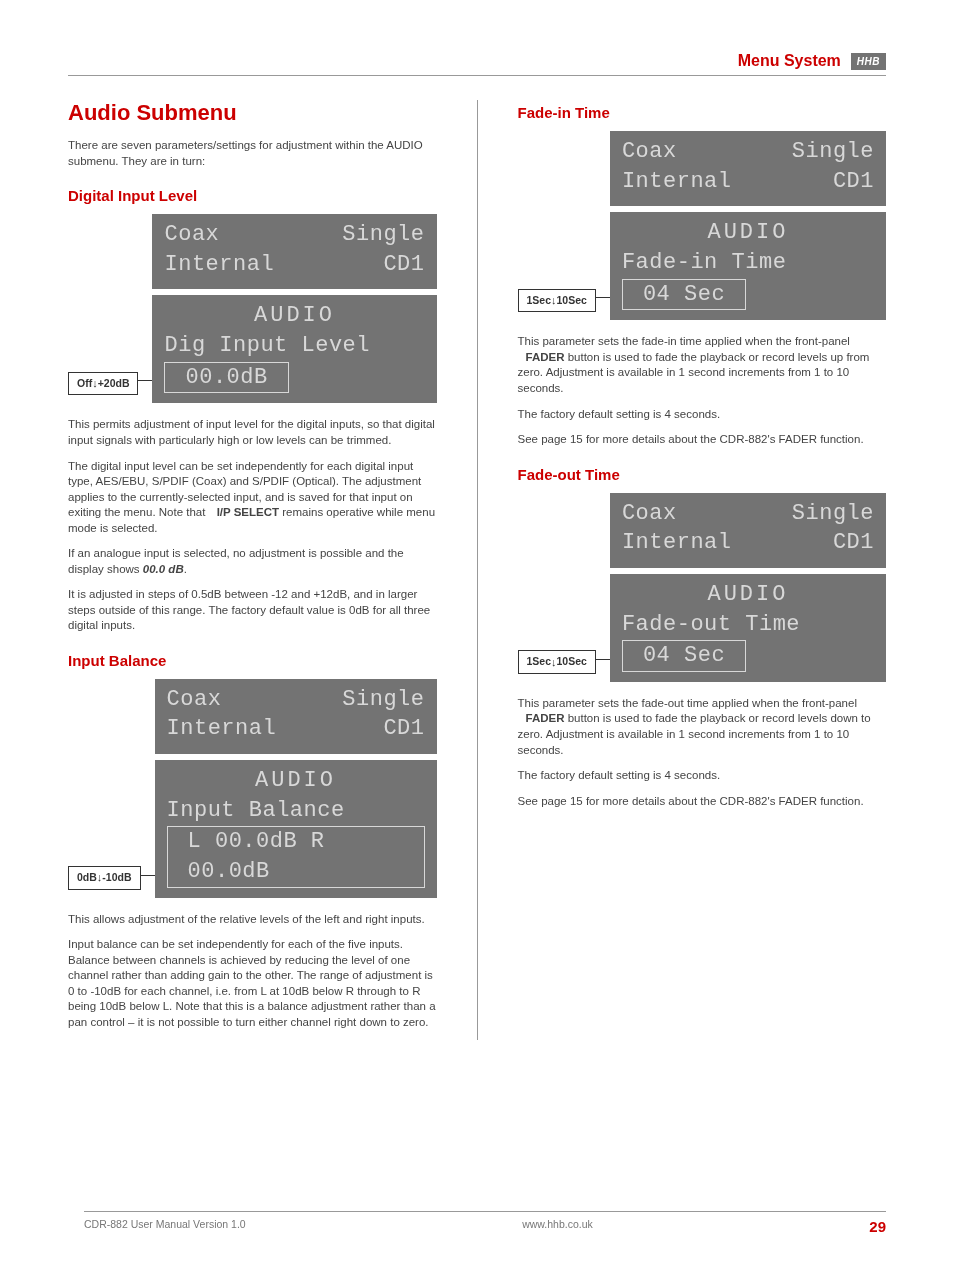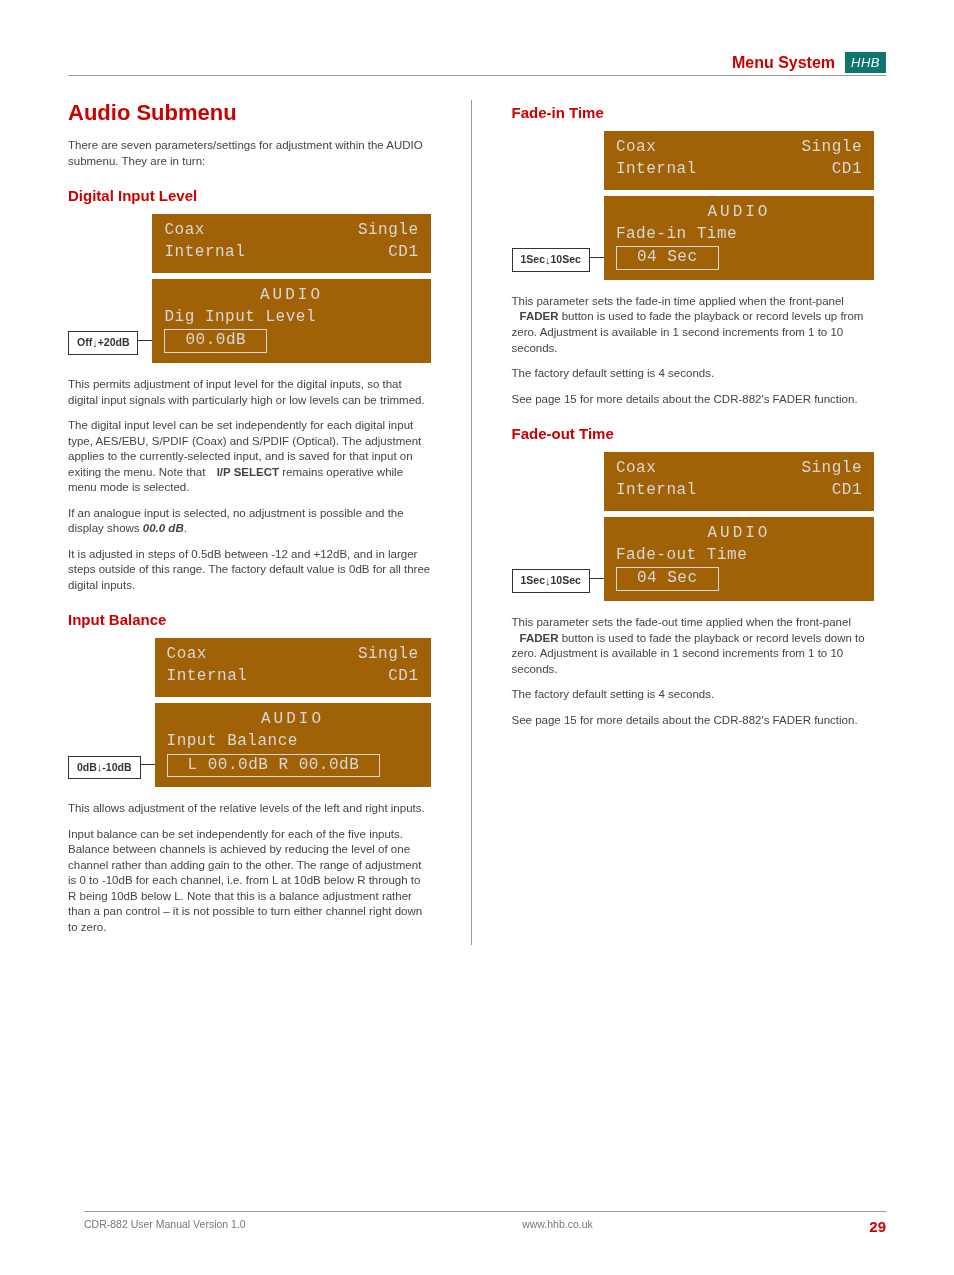--- a/index.html
+++ b/index.html
@@ -22,40 +22,40 @@
     justify-content: flex-end;
     align-items: center;
     gap: 10px;
   }
   .header-title {
     color: #c00;
     font-weight: bold;
     font-size: 16px;
   }
   .header-badge {
-    background: #0f766e;
+    background: #737373;
     color: #fff;
-    font-size: 13px;
-    font-weight: normal;
+    font-size: 10px;
+    font-weight: bold;
     padding: 3px 6px;
     font-style: italic;
     letter-spacing: 0.5px;
   }
   .header-underline {
     position: absolute;
     top: 75px;
     left: 68px;
     right: 68px;
     border-top: 1px solid #999;
   }
   .columns {
     position: absolute;
     top: 100px;
     left: 68px;
-    right: 80px;
+    right: 68px;
     display: flex;
     gap: 40px;
   }
   .col {
     flex: 1;
     min-width: 0;
   }
   .col-divider {
     width: 1px;
     background: #999;
@@ -106,24 +106,24 @@
     margin-bottom: 8px;
   }
   .range-arrow {
     font-size: 11px;
     line-height: 1;
   }
   .lcd-wrap {
     flex: 1;
   }
   .lcd {
-    background: #a16207;
+    background: #737373;
     color: #d8d8d8;
     font-family: "Courier New", monospace;
-    font-size: 16px;
+    font-size: 22px;
     padding: 6px 12px 10px 12px;
     line-height: 1.35;
     letter-spacing: 0.5px;
     position: relative;
     min-height: 54px;
   }
   .lcd .row1 {
     display: flex;
     justify-content: space-between;
   }

